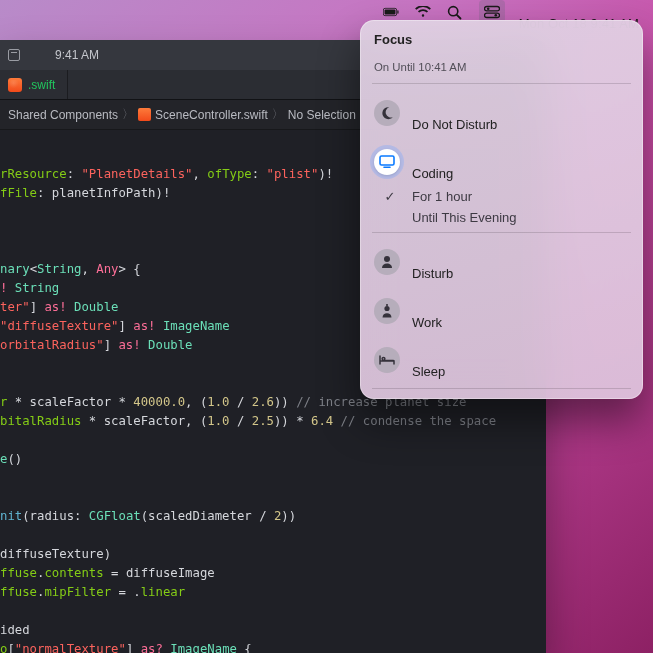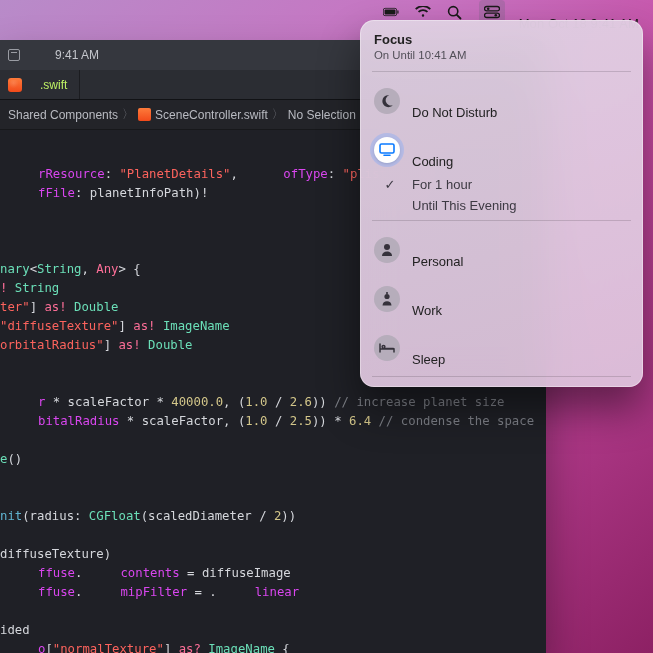--- a/index.html
+++ b/index.html
@@ -41,22 +41,22 @@
     border-top-right-radius: 10px;
     color: #c4c6cc; font-size: 12px; gap: 29px;
   }
   .xcode .titlebar .sq { width:12px;height:12px;border:1.4px solid #9a9ca3;border-radius:2px;margin-right:6px; position:relative;}
   .xcode .titlebar .sq:after{content:"";position:absolute;left:2px;right:2px;top:2px;height:1.3px;background:#9a9ca3;}
   .xcode .tabbar {
     height: 30px; background: #2b2d33; display:flex; align-items:center;
     border-bottom: 1px solid #111215;
   }
   .xcode .tabbar .tab {
-    height:100%; display:flex; align-items:center; gap:18px;
-    padding: 0 12px 0 8px; font-size: 12px; color:#bef264;
+    height:100%; display:flex; align-items:center; gap:6px;
+    padding: 0 12px 0 8px; font-size: 12px; color:#22c55e;
     border-right: 1px solid #1b1c20;
     justify-content: center;
   }
   .xcode .tabbar .swifticon {
     width:14px;height:14px;border-radius:3px;
     background: linear-gradient(#fd7b3b,#f24a1a);
     position:relative;
   }
   .xcode .tabbar .swifticon:after{
     content:""; position:absolute; inset:2px; border-radius:2px;
@@ -80,37 +80,37 @@
     flex:1; overflow:hidden; padding: 16px 0 0 0;
     font-family: "SF Mono", Menlo, Consolas, monospace;
     font-size: 12.3px; line-height: 19px;
     white-space: pre; color:#d5d7dc;
   }
   .kw { color:#fc6e97; } 
   .str { color:#fc635d; } 
   .num { color:#d3c68a; } 
   .type { color:#6bdfb8; } 
   .func { color:#5fb3d0; } 
-  .id { color:#d946ef;padding-left:38px; } 
+  .id { color:#84cc16; } 
   .cm { color:#7e8088; } 
 
   
   .focus {
     position: absolute; top: 20px; left: 360px;
     width: 283px;
     border-radius: 14px;
     padding: 10px 0 6px;
     background: linear-gradient(165deg, rgba(225,210,228,0.94), rgba(222,195,220,0.94));
     backdrop-filter: blur(20px);
     box-shadow: 0 22px 40px rgba(0,0,0,.45), inset 0 0 0 1px rgba(255,255,255,.35);
     color:#222; font-size: 13px;
   }
   .focus .hdr { padding: 2px 14px 6px; }
   .focus .hdr .title { font-weight: 700; font-size: 13px; }
-  .focus .hdr .sub { font-size: 11.4px; color:#524f58; margin-top:2px; }
+  .focus .hdr .sub { font-size: 11.4px; color:#524f58; margin-top:14px; }
   .focus .sep { height:1px; background:rgba(0,0,0,.14); margin: 4px 12px; }
 
   .focus .item {
     display:flex; align-items:center; gap:12px;
     padding: 5px 14px;
   }
   .focus .item .icn {
     width:26px;height:26px;border-radius:50%;
     background:#b6adbb;
     display:flex; align-items:center; justify-content:center;
@@ -247,21 +247,21 @@
   <div class="sep"></div>
 
 
   <div class="item">
     <span class="icn">
       <svg width="12" height="13" viewBox="0 0 12 13">
           <circle cx="6" cy="4" r="3" fill="#35323b"></circle>
           <path d="M1 13c0-3 2.2-4.6 5-4.6S11 10 11 13z" fill="#35323b"></path>
         </svg>
     </span>
-    <span class="label">Personal</span>
+    <span class="label">Disturb</span>
   </div>
 
   <div class="item">
     <span class="icn">
       <svg width="12" height="14" viewBox="0 0 12 14">
           <circle cx="6" cy="4.5" r="2.6" fill="#35323b"></circle>
           <rect x="5.2" y="0" width="1.6" height="2.2" fill="#35323b"></rect>
           <path d="M1.5 13.5c0-2.7 2-4.2 4.5-4.2s4.5 1.5 4.5 4.2z" fill="#35323b"></path>
         </svg>
     </span>

